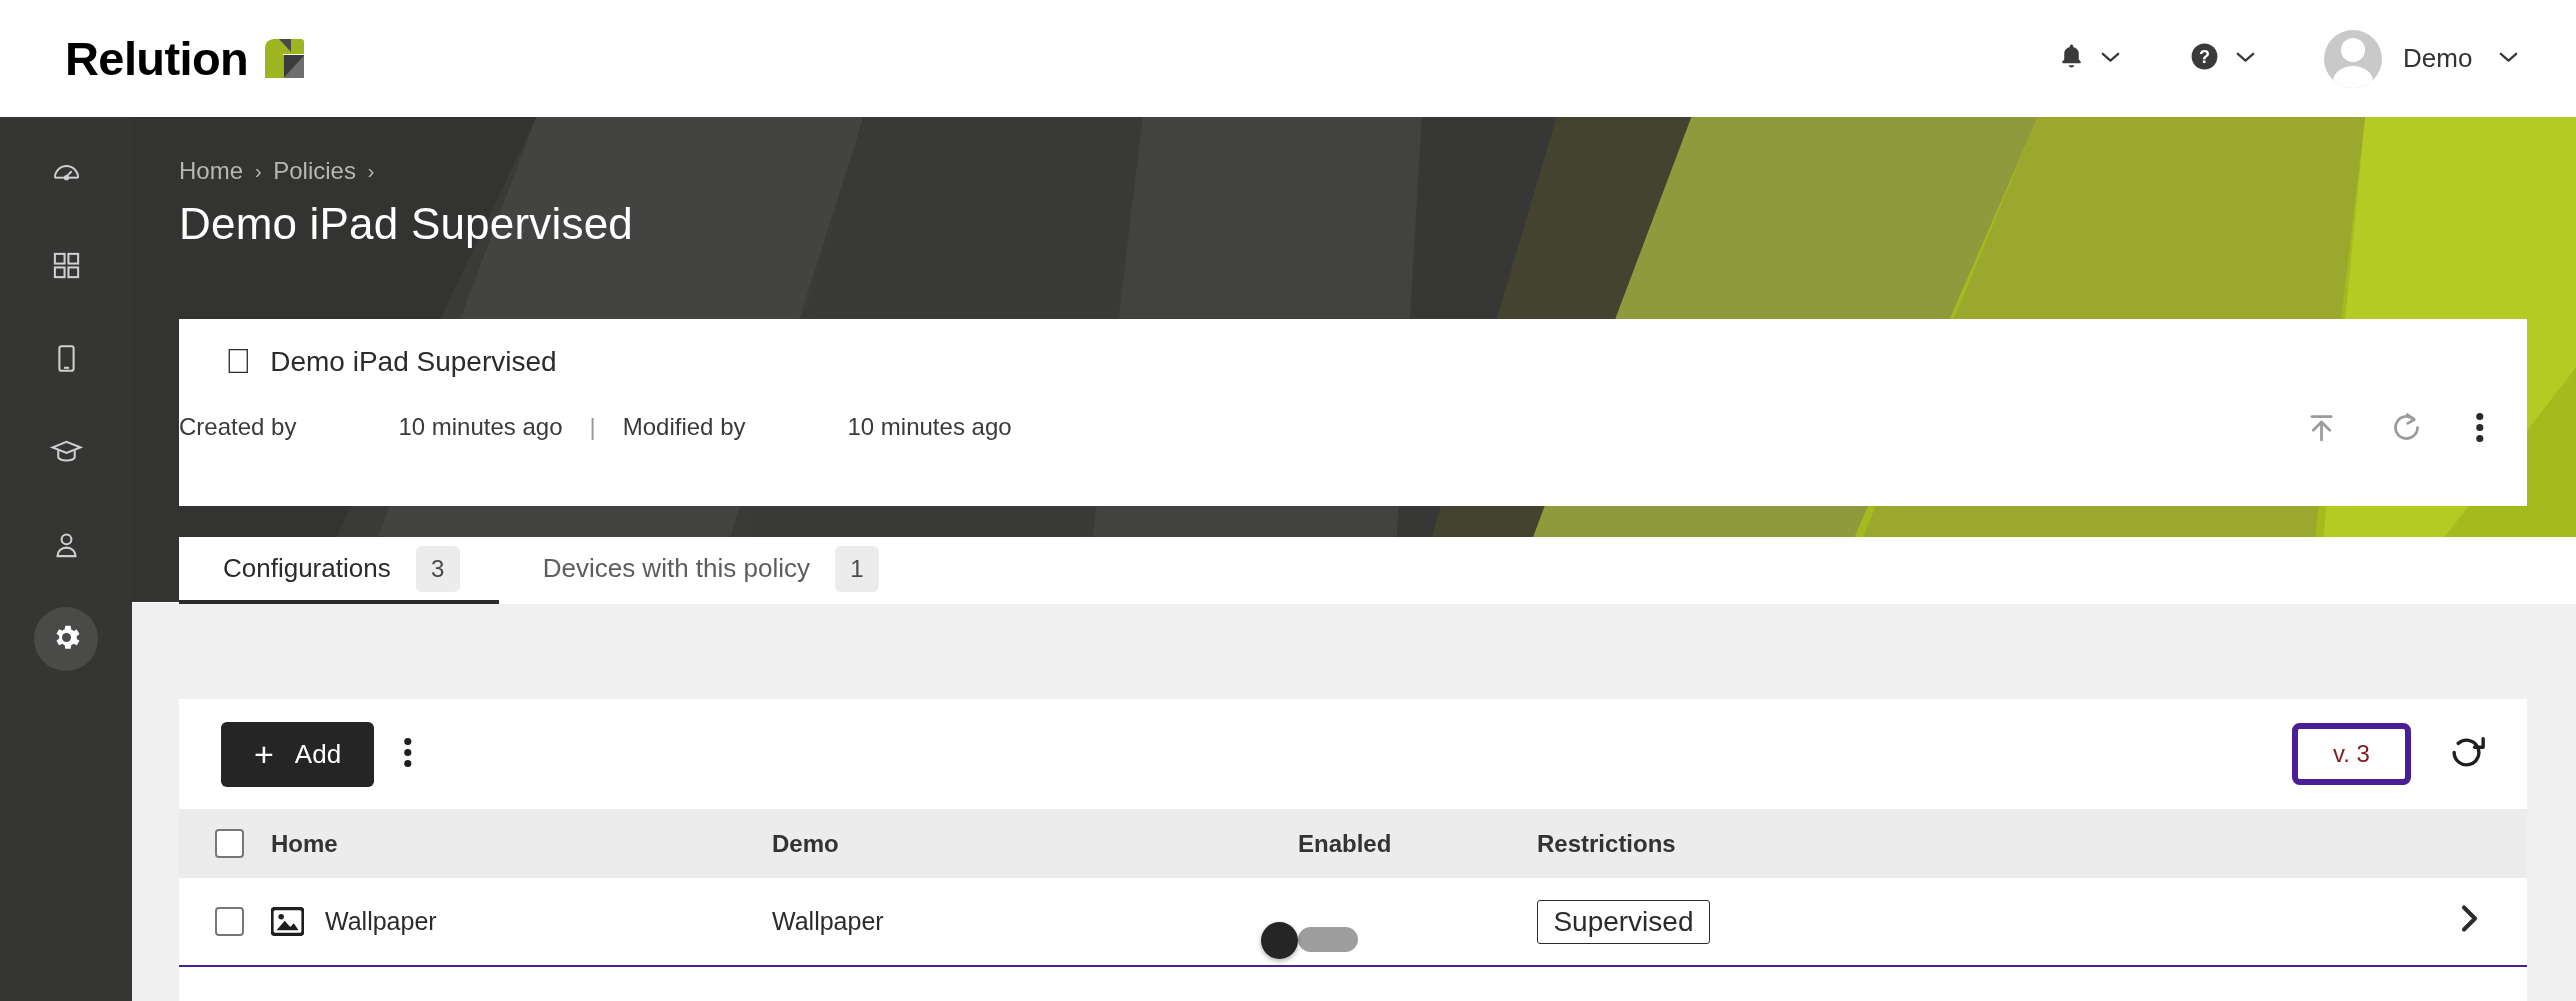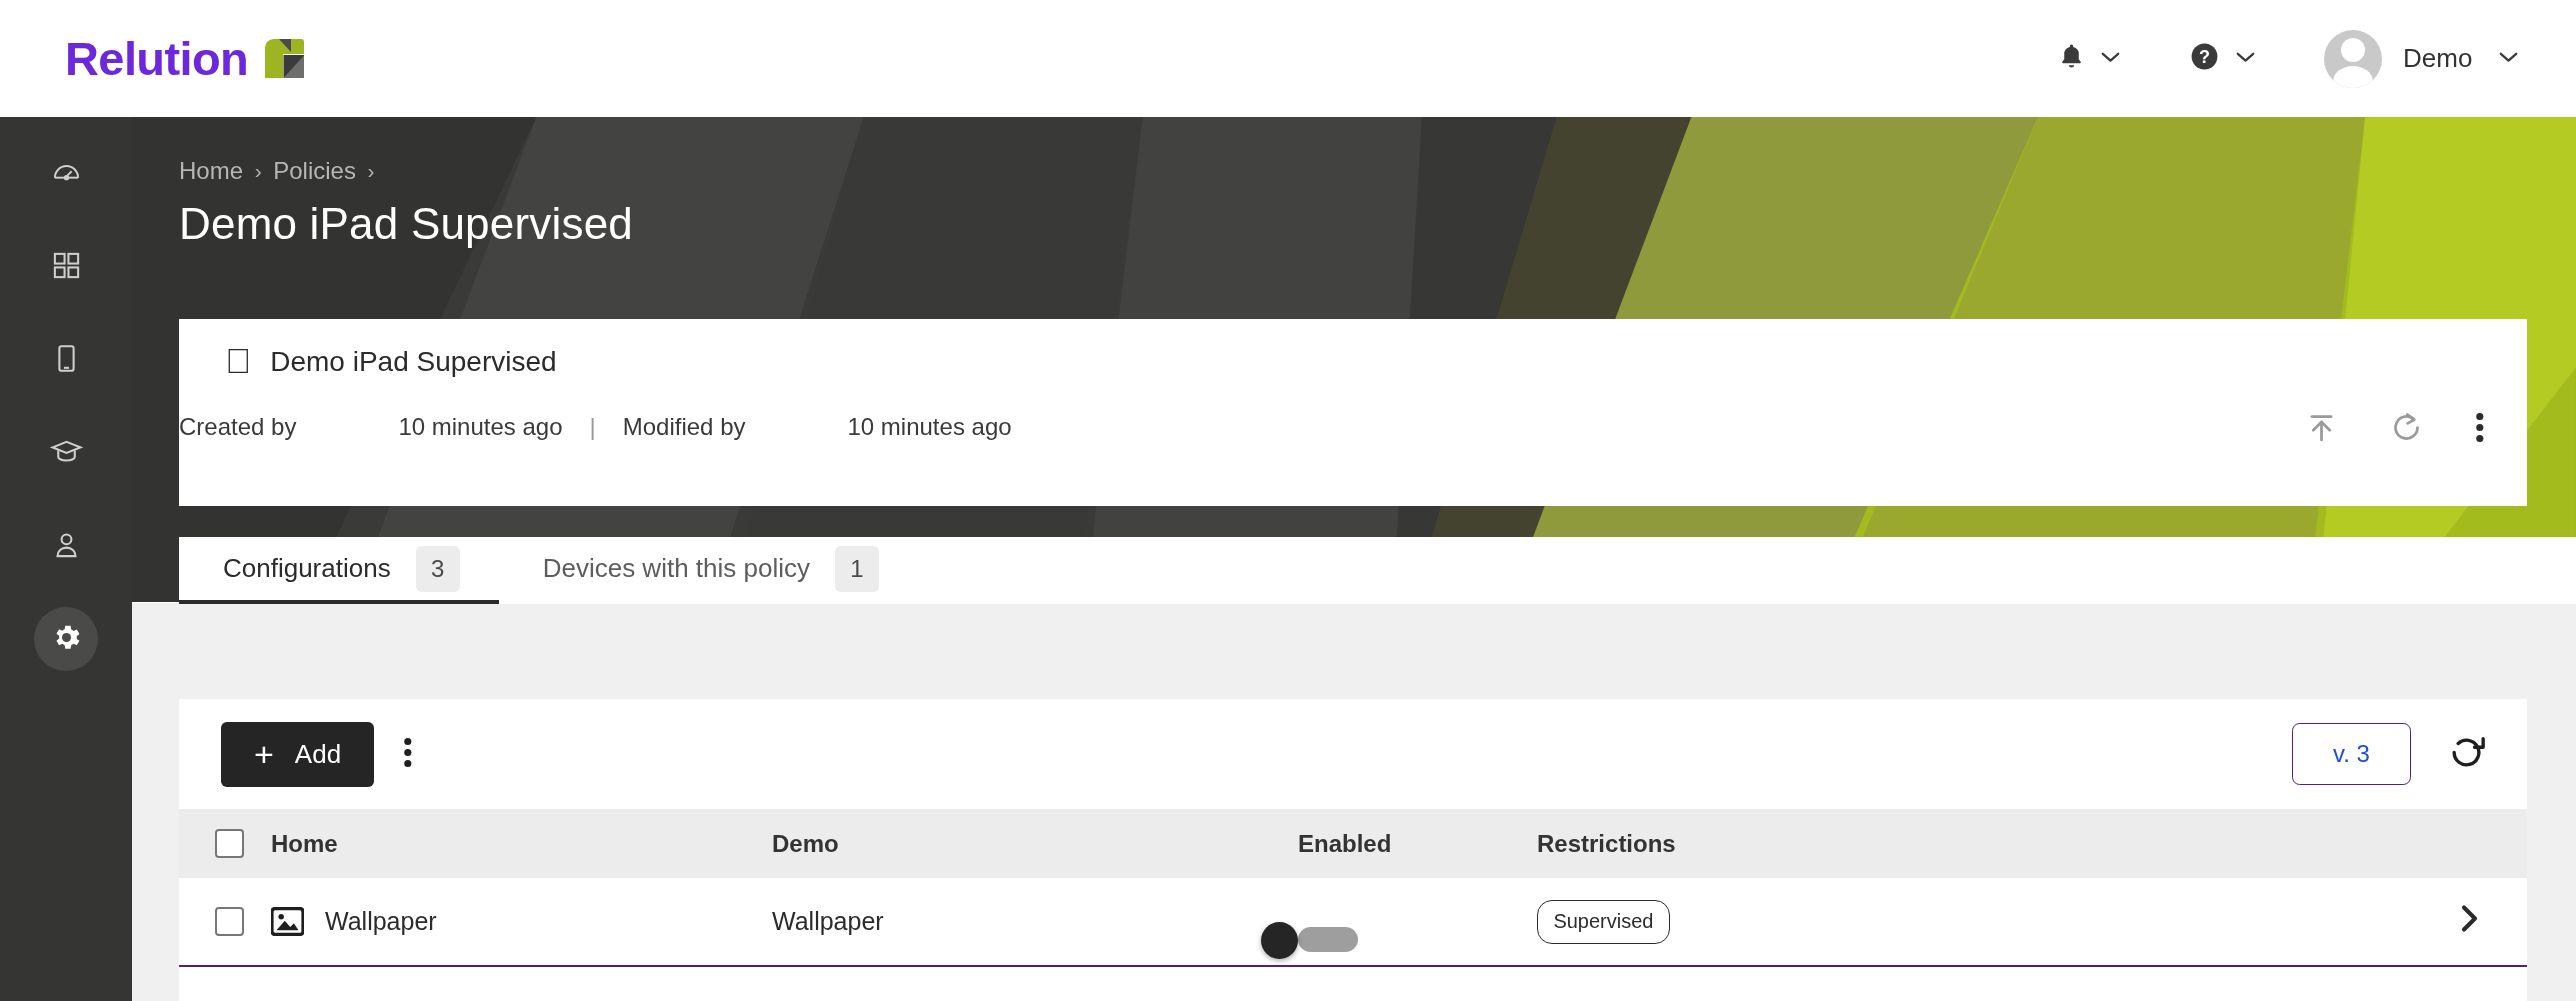--- a/index.html
+++ b/index.html
@@ -13,21 +13,21 @@
 
   
   .topbar {
     position: absolute; top: 0; left: 0; width: 2576px; height: 117px;
     background: #ffffff;
     display: flex; align-items: center;
     z-index: 40;
   }
   .brand { display: flex; align-items: center; margin-left: 65px; }
   .brand-text {
-    font-size: 47px; font-weight: bold; color: #6d28d9;
+    font-size: 47px; font-weight: bold; color: #000000;
     letter-spacing: -0.6px; line-height: 1;
   }
   .brand-mark { position: relative; width: 39px; height: 39px; margin-left: 17.3px; }
   .brand-mark .bar {
     position: absolute; left: 0; top: 0; width: 17.3px; height: 39px;
     background: #9eb420; border-top-left-radius: 8.7px;
   }
   .brand-mark .top {
     position: absolute; left: 13.5px; top: 0; width: 25px; height: 15.4px;
     background: #9eb420; border-top-right-radius: 2.9px;
@@ -173,24 +173,24 @@
   .btn-add {
     background: #252525; color: #ffffff; border: none; cursor: pointer;
     height: 65px; padding: 0 33px; border-radius: 5.8px;
     display: flex; align-items: center;
     font-size: 26px; font-family: "Liberation Sans", sans-serif;
   }
   .btn-add .plus { font-size: 34px; margin-right: 21px; line-height: 1; font-weight: 300; }
   .kebab { margin-left: 29px; cursor: pointer; display: flex; align-items: center; }
   .toolbar-right { margin-left: auto; display: flex; align-items: center; gap: 37px; }
   .ver-box {
-    border: 1px solid #4c1d95; border-radius: 7.7px;
+    border: 6px solid #4c1d95; border-radius: 7.7px;
     height: 62px; min-width: 119px; padding: 0 19px;
     display: flex; align-items: center; justify-content: center;
-    font-size: 24px; color: #1d4ed8; cursor: pointer;
+    font-size: 24px; color: #7f1d1d; cursor: pointer;
   }
   .refresh { cursor: pointer; color: #1f1f1f; display: flex; align-items: center; }
 
   
   .thead {
     height: 69px; background: #ececec;
     display: flex; align-items: center;
     font-size: 24px; font-weight: bold; color: #333333;
   }
   .trow {
@@ -218,22 +218,22 @@
     position: absolute; left: 0; top: 5.8px; width: 60px; height: 25px;
     border-radius: 12.5px; background: #9e9e9e;
   }
   .toggle .knob {
     position: absolute; right: 0; top: 0; width: 37px; height: 37px;
     border-radius: 50%; background: #252525;
     box-shadow: 0 1.9px 4.8px rgba(0,0,0,0.32);
   }
   .badge-outline {
     display: inline-flex; align-items: center; justify-content: center;
-    border: 1.9px solid #2b2b2b; border-radius: 15px;
-    height: 44px; padding: 0 15.4px; font-size: 20px; color: #2b2b2b;
+    border: 1.9px solid #2b2b2b; border-radius: 3px;
+    height: 44px; padding: 0 15.4px; font-size: 28px; color: #2b2b2b;
   }
 </style>
 </head>
 <body>
 
 <div class="app">
 
   <div class="topbar">
     <div class="brand">
       <div class="brand-text">Relution</div>

